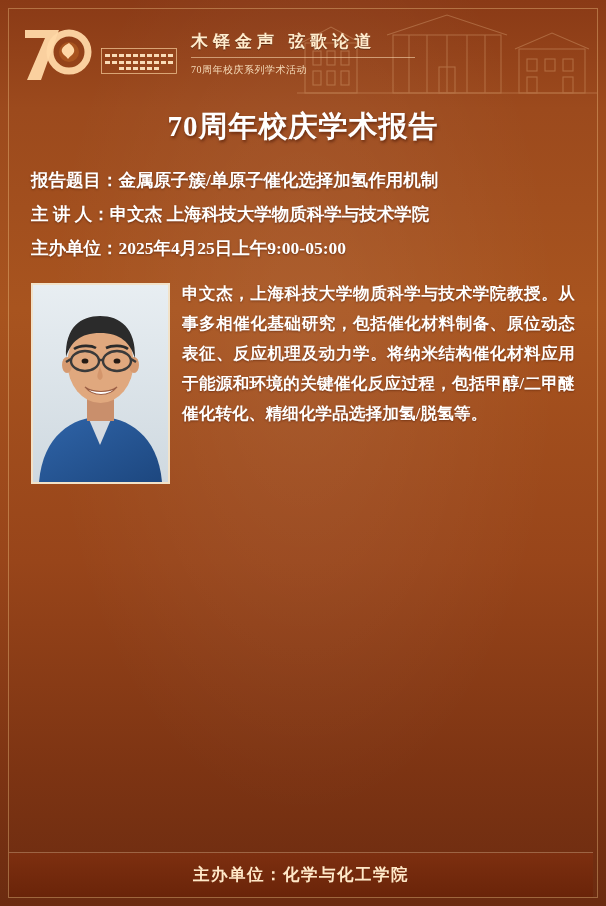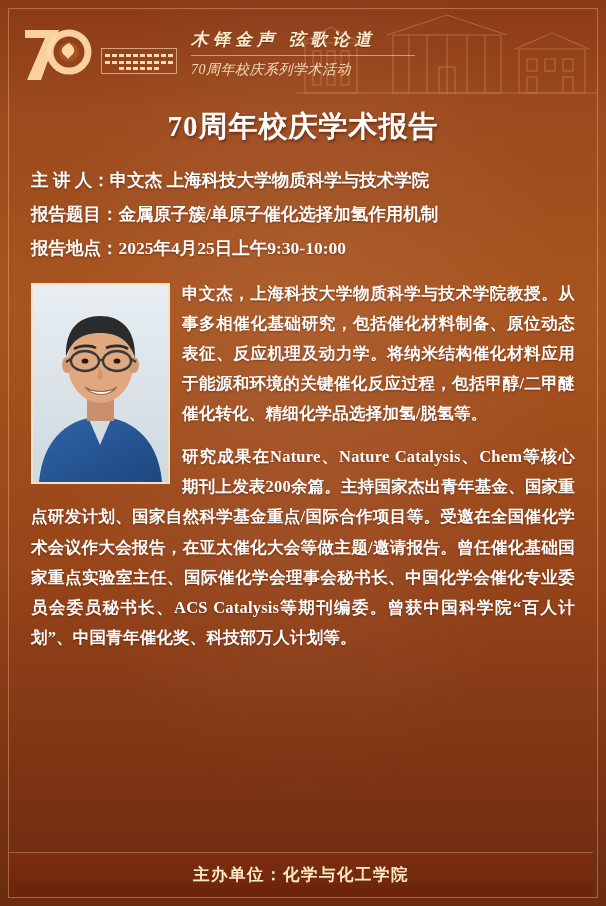--- a/index.html
+++ b/index.html
@@ -36,21 +36,20 @@
   }
 
   
   .banner {
     position: relative;
     height: 88px;
     display: flex;
     align-items: center;
     padding-left: 10px;
     box-sizing: border-box;
-    font-style: italic;
   }
   .banner-arch {
     position: absolute;
     right: 0;
     top: 0;
     width: 300px;
     height: 88px;
     opacity: 0.30;
     pointer-events: none;
   }
@@ -78,21 +77,21 @@
   }
   .banner-title {
     font-size: 17px;
     font-weight: bold;
     letter-spacing: 5px;
     color: #ffeccd;
     text-shadow: 0 1px 0 rgba(0,0,0,0.35);
   }
   .banner-sub {
     margin-top: 5px;
-    font-size: 14px;
+    font-size: 10px;
     letter-spacing: 0.5px;
     color: #f6dcba;
   }
   .banner-rule {
     width: 224px;
     height: 1px;
     background: rgba(255, 225, 185, 0.55);
     margin: 4px 0 4px 0;
   }
 
@@ -256,27 +255,27 @@
           <div class="banner-rule"></div>
           <div class="banner-sub">70周年校庆系列学术活动</div>
         </div>
       </div>
     </div>
 
     <div class="main-title">70周年校庆学术报告</div>
 
     <div class="meta">
       <div class="meta-row">
+        <span class="label">报告题目：</span><span class="value">金属原子簇/单原子催化选择加氢作用机制</span>
+      </div>
+      <div class="meta-row">
         <span class="label">主 讲 人：</span><span class="value">申文杰 上海科技大学物质科学与技术学院</span>
       </div>
       <div class="meta-row">
-        <span class="label">报告题目：</span><span class="value">金属原子簇/单原子催化选择加氢作用机制</span>
-      </div>
-      <div class="meta-row">
-        <span class="label">报告地点：</span><span class="value">2025年4月25日上午9:30-10:00</span>
+        <span class="label">主办单位：</span><span class="value">2025年4月25日上午9:00-05:00</span>
       </div>
     </div>
 
     <div class="bio-wrap">
       <div class="photo">
         <svg viewBox="0 0 135 197" width="135" height="197" aria-hidden="true">
           <defs>
             <linearGradient id="bg" x1="0" y1="0" x2="0" y2="1">
               <stop offset="0%" stop-color="#e8eef2"></stop>
               <stop offset="100%" stop-color="#cfd9e0"></stop>
@@ -313,21 +312,20 @@
           <path d="M41 64 C47 60 58 60 63 63" stroke="#2b2b2b" stroke-width="2.6" fill="none"></path>
           <path d="M73 63 C79 60 90 60 95 64" stroke="#2b2b2b" stroke-width="2.6" fill="none"></path>
 
           <path d="M67 82 C64 90 63 93 67 95 C71 93 70 90 67 82" fill="#cf8f66" opacity="0.75"></path>
 
           <path d="M52 102 C60 112 76 112 84 102 C76 108 60 108 52 102 Z" fill="#ffffff" stroke="#9c5f45" stroke-width="1.2"></path>
         </svg>
       </div>
 
       <div class="bio-para">申文杰，上海科技大学物质科学与技术学院教授。从事多相催化基础研究，包括催化材料制备、原位动态表征、反应机理及动力学。将纳米结构催化材料应用于能源和环境的关键催化反应过程，包括甲醇/二甲醚催化转化、精细化学品选择加氢/脱氢等。</div>
-      <div class="bio-para">研究成果在Nature、Nature Catalysis、Chem等核心期刊上发表200余篇。主持国家杰出青年基金、国家重点研发计划、国家自然科学基金重点/国际合作项目等。受邀在全国催化学术会议作大会报告，在亚太催化大会等做主题/邀请报告。曾任催化基础国家重点实验室主任、国际催化学会理事会秘书长、中国化学会催化专业委员会委员秘书长、ACS Catalysis等期刊编委。曾获中国科学院“百人计划”、中国青年催化奖、科技部万人计划等。</div>
     </div>
 
 
     <div class="footer">
       <div class="footer-text">主办单位：化学与化工学院</div>
     </div>
 
   </div>
 </div>
 

